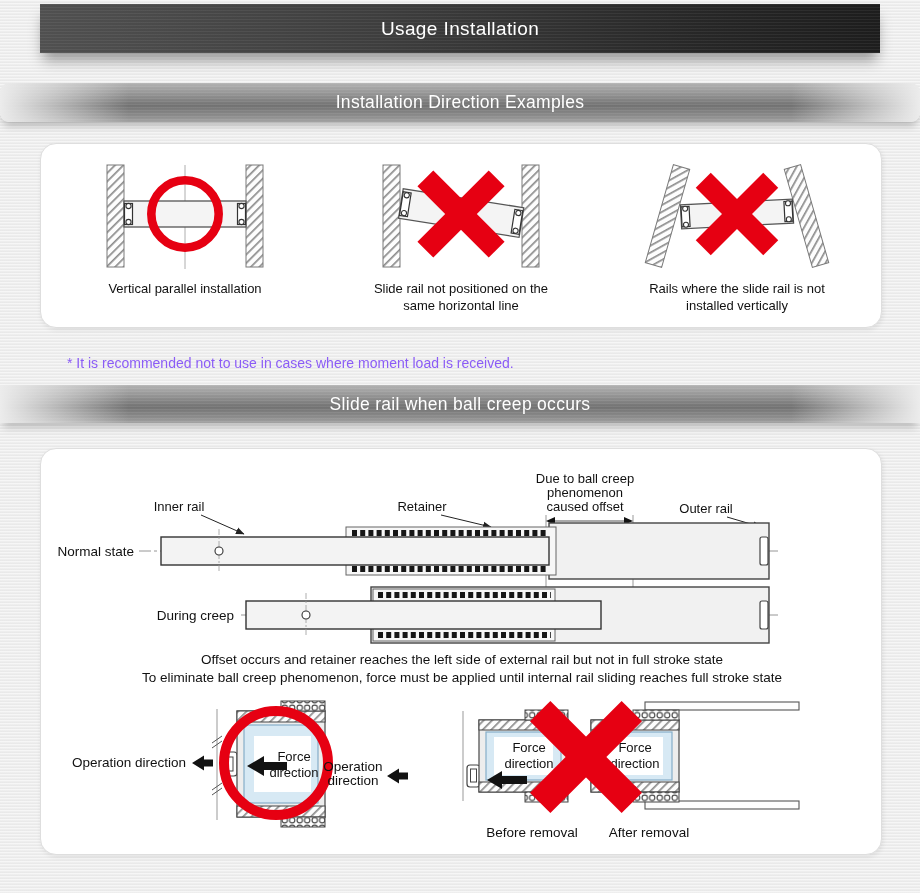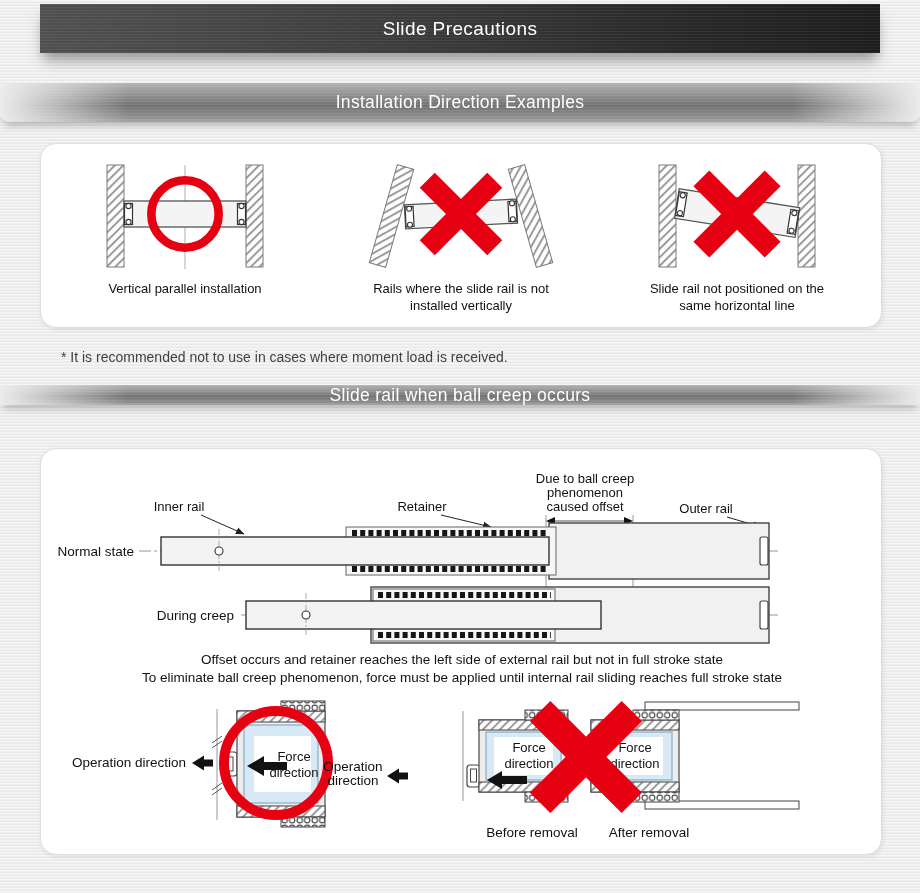--- a/index.html
+++ b/index.html
@@ -27,38 +27,38 @@
     left:0;width:920px;height:39px;
     background:
       linear-gradient(90deg, #ececec 0%, rgba(236,236,236,0) 14%, rgba(236,236,236,0) 86%, #ececec 100%),
       repeating-linear-gradient(180deg, rgba(255,255,255,.08) 0 1px, rgba(0,0,0,0) 1px 3px),
       linear-gradient(180deg,#b2b2b2 0%,#949494 28%,#727272 58%,#8d8d8d 86%,#a3a3a3 100%);
     box-shadow:0 6px 9px -3px rgba(0,0,0,.28);
     display:flex;align-items:center;justify-content:center;
   }
   .bar-gray span{color:#fff;font-size:17.5px;letter-spacing:.3px;}
   #bar-installation{top:83px;border-radius:9px;}
-  #bar-creep{top:385px;height:20px;align-items:center;}
+  #bar-creep{top:385px;height:38px;align-items:center;}
   
   .card{
     left:40px;width:842px;background:#fff;border:1px solid #dedede;
     border-radius:16px;box-shadow:1px 2px 5px rgba(0,0,0,.08);
     box-sizing:border-box;
   }
   #card-installation{top:143px;height:185px;display:flex;padding:14px 6px 6px;}
   #card-creep{top:448px;height:407px;}
   figure.example{margin:0;flex:1;display:flex;flex-direction:column;align-items:center;}
   .diagram{height:122px;display:flex;align-items:center;justify-content:center;}
   figcaption{font-size:13px;line-height:1.28;text-align:center;margin-top:1px;color:#111;}
   #ex1 figcaption{width:200px;}
   #ex2 figcaption{width:180px;}
   #ex3 figcaption{width:180px;}
   #ex4 figcaption{width:206px;}
   
-  .note{left:55px;top:343px;font-size:14px;color:#404040;margin:6px;}
+  .note{left:55px;top:343px;font-size:14px;color:#8b5cf6;margin:12px;}
   
   svg text{font-family:"Liberation Sans",sans-serif;fill:#111;}
   .lbl{font-size:13px;}
   .lbl2{font-size:13.5px;}
   .wall{fill:url(#hatch);stroke:#7a7a7a;stroke-width:1;}
   .railbody{fill:#f4f4f4;stroke:#555;stroke-width:1.3;}
   .bracket{fill:#fff;stroke:#333;stroke-width:1.2;}
   .knob{fill:#fff;stroke:#333;stroke-width:1.1;}
   .thin{stroke:#9a9a9a;stroke-width:.8;fill:none;}
   .cline{stroke:#8a8a8a;stroke-width:.9;stroke-dasharray:12 3 3 3;fill:none;}
@@ -99,21 +99,21 @@
       <rect x="-54" y="-12" width="108" height="24" transform="rotate(45)" fill="#e60012"></rect>
       <rect x="-54" y="-12" width="108" height="24" transform="rotate(-45)" fill="#e60012"></rect>
     </symbol>
     <symbol id="okring" viewBox="-60 -60 120 120">
       <circle cx="0" cy="0" r="47" fill="none" stroke="#e60012" stroke-width="12"></circle>
     </symbol>
   </defs>
 </svg>
 
 <div class="abs bar-top">
-  <span>Slide Precautions</span>
+  <span>Usage Installation</span>
 </div>
 
 <div class="abs bar-gray" id="bar-installation">
   <span>Installation Direction Examples</span>
 </div>
 
 <section class="abs card" id="card-installation">
 
   <figure class="example" id="ex1">
     <div class="diagram">
@@ -130,58 +130,58 @@
             <circle class="knob" cx="43.5" cy="62" r="2.6"></circle>
           <circle class="knob" cx="156.5" cy="46" r="2.6"></circle>
             <circle class="knob" cx="156.5" cy="62" r="2.6"></circle>
         </g>
         <use href="#okring" x="57" y="11" width="86" height="86"></use>
       </svg>
     </div>
     <figcaption>Vertical parallel installation</figcaption>
   </figure>
 
+  <figure class="example" id="ex3">
+    <div class="diagram">
+      <svg width="200" height="118" viewBox="0 0 200 118">
+        <rect class="wall" x="22" y="5" width="17" height="102"></rect>
+        <rect class="wall" x="161" y="5" width="17" height="102"></rect>
+        <g transform="rotate(9 100 54)">
+          <rect class="railbody" x="39" y="38" width="122" height="30"></rect>
+          <rect class="bracket" x="39.5" y="41" width="8" height="24"></rect>
+          <rect class="bracket" x="152.5" y="41" width="8" height="24"></rect>
+          <circle class="knob" cx="43.5" cy="44" r="2.6"></circle>
+            <circle class="knob" cx="43.5" cy="62" r="2.6"></circle>
+          <circle class="knob" cx="156.5" cy="44" r="2.6"></circle>
+            <circle class="knob" cx="156.5" cy="62" r="2.6"></circle>
+        </g>
+        <use href="#ngx" x="44" y="-2" width="112" height="112"></use>
+      </svg>
+    </div>
+    <figcaption>Slide rail not positioned on the same horizontal line</figcaption>
+  </figure>
+
   <figure class="example" id="ex2">
     <div class="diagram">
       <svg width="200" height="118" viewBox="0 0 200 118">
         <rect class="wall" x="22" y="5" width="17" height="102" transform="rotate(16 30.5 56)"></rect>
         <rect class="wall" x="161" y="5" width="17" height="102" transform="rotate(-16 169.5 56)"></rect>
         <g transform="rotate(-3 100 54)">
           <rect class="railbody" x="44" y="42" width="112" height="24"></rect>
           <rect class="bracket" x="44.5" y="44" width="8" height="20"></rect>
           <rect class="bracket" x="147.5" y="44" width="8" height="20"></rect>
           <circle class="knob" cx="48.5" cy="46" r="2.5"></circle>
             <circle class="knob" cx="48.5" cy="62" r="2.5"></circle>
           <circle class="knob" cx="151.5" cy="46" r="2.5"></circle>
             <circle class="knob" cx="151.5" cy="62" r="2.5"></circle>
         </g>
         <use href="#ngx" x="47" y="1" width="106" height="106"></use>
       </svg>
     </div>
     <figcaption>Rails where the slide rail is not installed vertically</figcaption>
-  </figure>
-
-  <figure class="example" id="ex3">
-    <div class="diagram">
-      <svg width="200" height="118" viewBox="0 0 200 118">
-        <rect class="wall" x="22" y="5" width="17" height="102"></rect>
-        <rect class="wall" x="161" y="5" width="17" height="102"></rect>
-        <g transform="rotate(9 100 54)">
-          <rect class="railbody" x="39" y="38" width="122" height="30"></rect>
-          <rect class="bracket" x="39.5" y="41" width="8" height="24"></rect>
-          <rect class="bracket" x="152.5" y="41" width="8" height="24"></rect>
-          <circle class="knob" cx="43.5" cy="44" r="2.6"></circle>
-            <circle class="knob" cx="43.5" cy="62" r="2.6"></circle>
-          <circle class="knob" cx="156.5" cy="44" r="2.6"></circle>
-            <circle class="knob" cx="156.5" cy="62" r="2.6"></circle>
-        </g>
-        <use href="#ngx" x="44" y="-2" width="112" height="112"></use>
-      </svg>
-    </div>
-    <figcaption>Slide rail not positioned on the same horizontal line</figcaption>
   </figure>
 
 
 </section>
 
 <p class="abs note">* It is recommended not to use in cases where moment load is received.</p>
 
 <div class="abs bar-gray" id="bar-creep">
   <span>Slide rail when ball creep occurs</span>
 </div>

